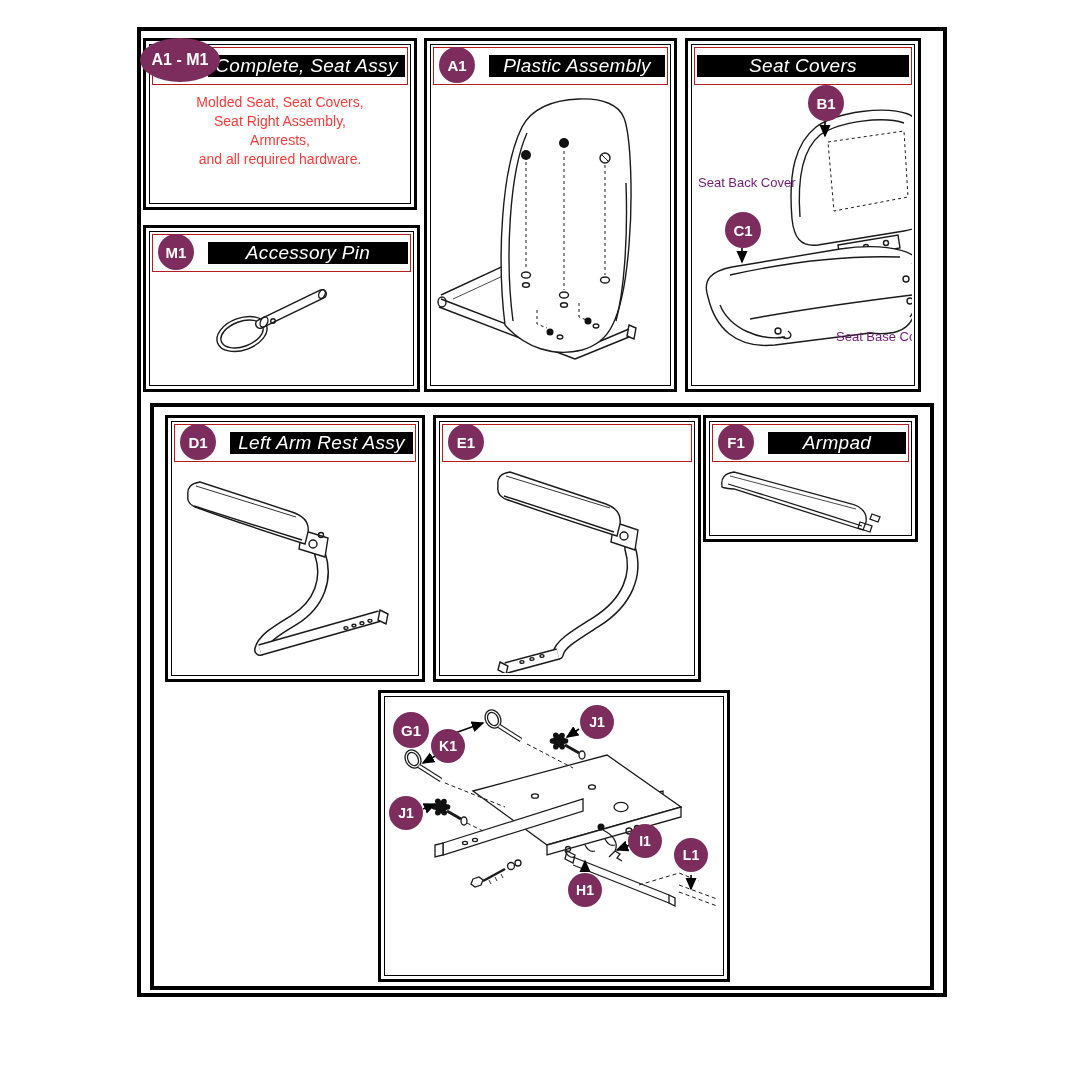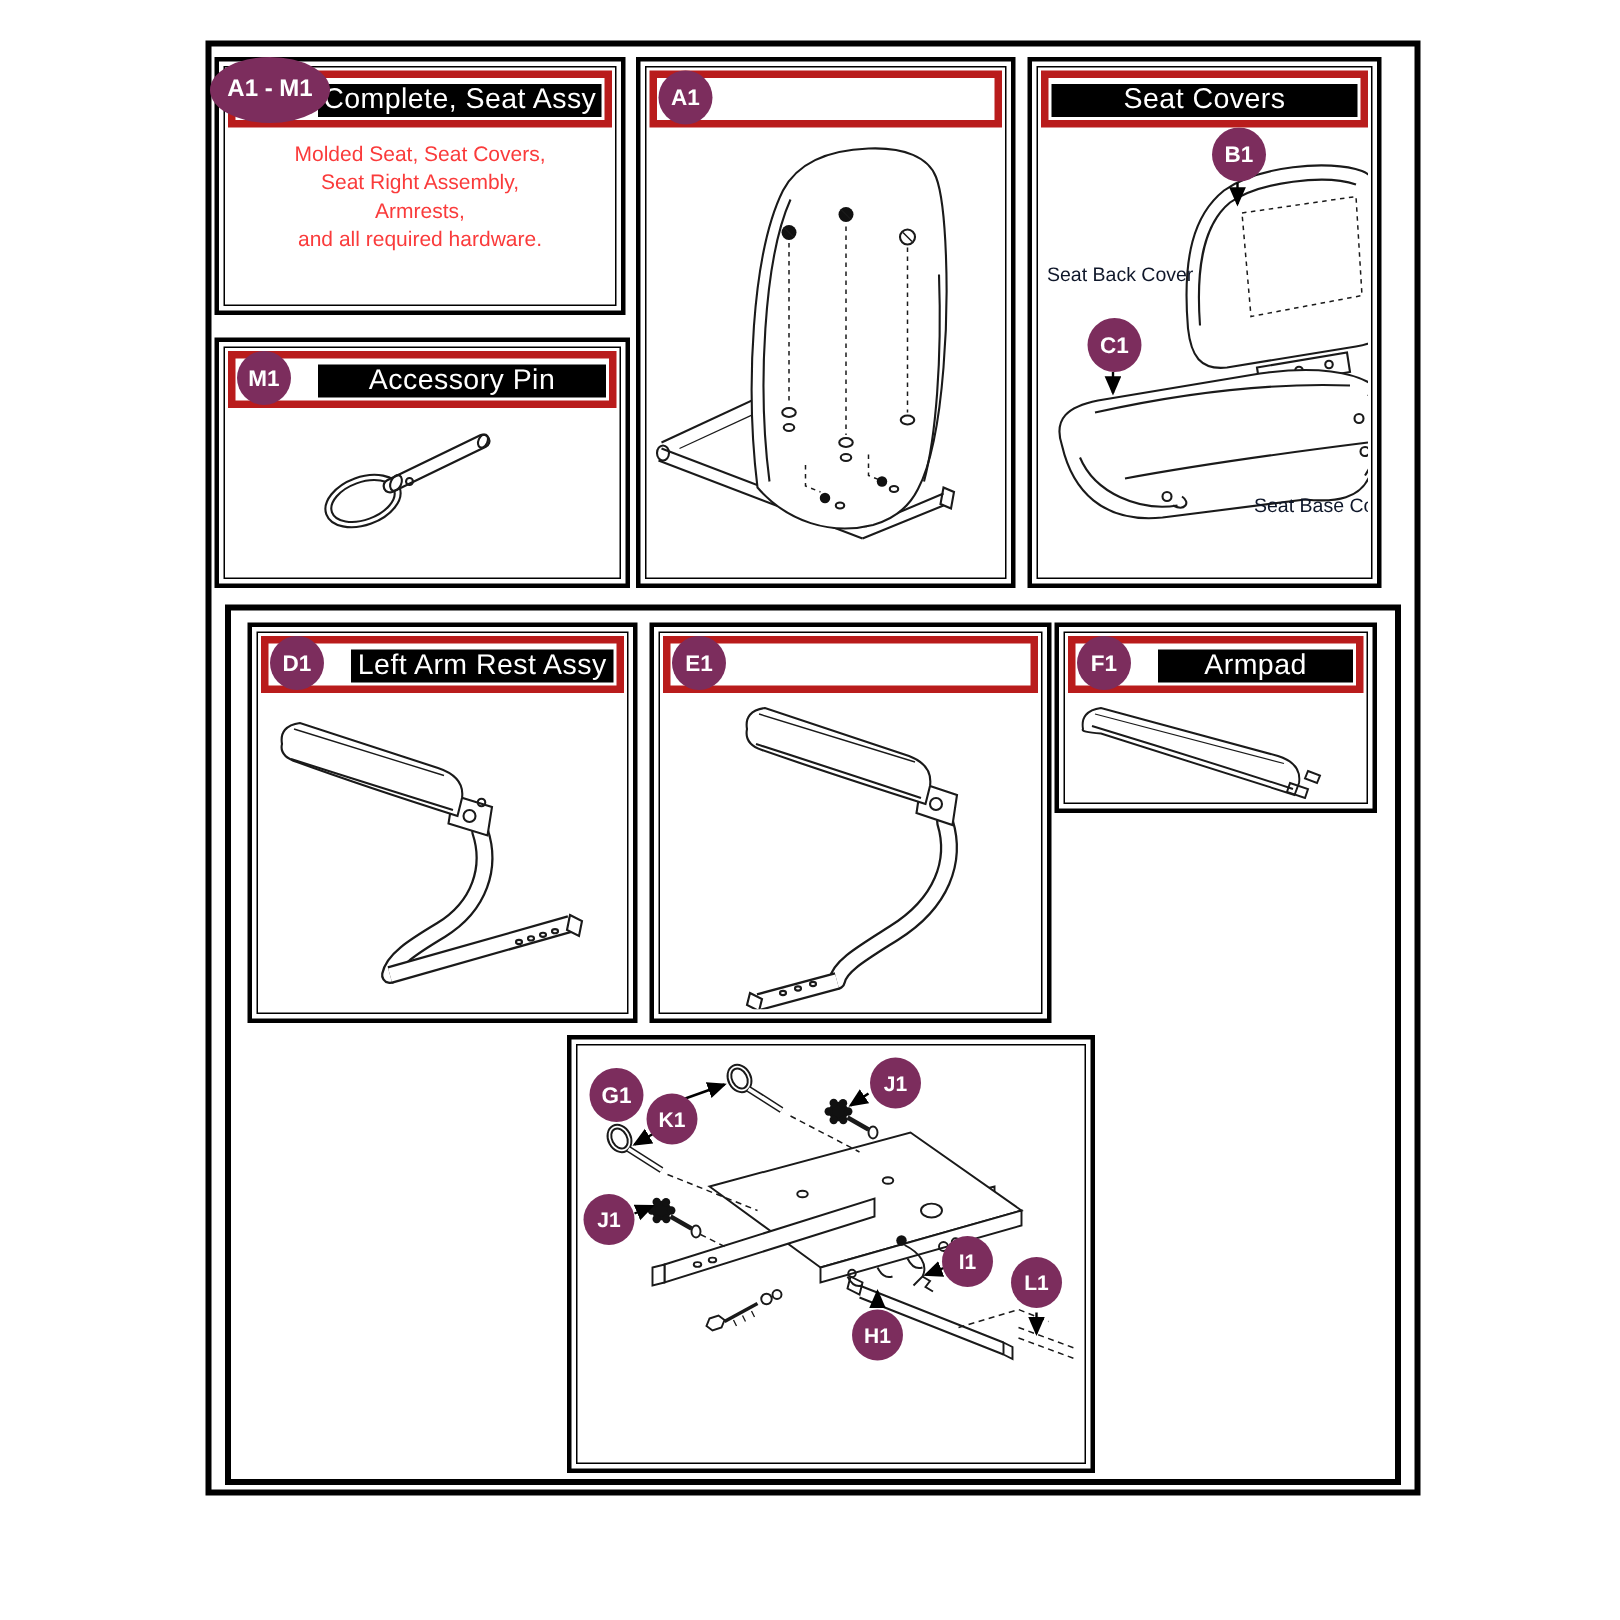--- a/index.html
+++ b/index.html
@@ -2,35 +2,35 @@
 <html style="--badge: #7C2D5D; --red_text: #FA3B3B; --header_bg: #000000; --header_fg: #FFFFFF;"><head>
 <meta charset="utf-8">
 <style>
   html,body{margin:0;padding:0;background:#fff;}
   .page{position:relative;width:1080px;height:1080px;background:#fff;
         font-family:"Liberation Sans","DejaVu Sans",sans-serif;overflow:hidden;}
   .box{position:absolute;box-sizing:border-box;border:4px solid #000;background:transparent;}
   .panel{position:absolute;box-sizing:border-box;border:3px solid #000;padding:3px;background:#fff;}
   .inner{box-sizing:border-box;border:1px solid #000;width:100%;height:100%;
          padding:2px;display:flex;flex-direction:column;position:relative;background:#fff;}
-  .hdr{display:flex;align-items:flex-end;border:5px solid #b91c1c;height:38px;box-sizing:border-box;flex:0 0 auto;}
+  .hdr{display:flex;align-items:center;border:1px solid #b91c1c;height:38px;box-sizing:border-box;flex:0 0 auto;font-style:italic;}
   .hdr.tall{height:64px;}
   .hdr-cell{width:52px;flex:0 0 auto;border-right:1px solid #000;background:#fff;}
   .hdr-bar{flex:1;margin:2px;background:var(--header_bg,#000);color:var(--header_fg,#fff);
            display:flex;flex-direction:column;align-items:center;justify-content:center;
            font-size:19px;letter-spacing:.3px;white-space:nowrap;}
   .hdr-bar .l2{font-size:19px;}
   .content{flex:1;position:relative;overflow:hidden;}
   .badge{position:absolute;width:36px;height:36px;border-radius:50%;
          background:var(--badge,#7C2D5D);color:#fff;font-weight:bold;font-size:15px;
          display:flex;align-items:center;justify-content:center;z-index:6;}
   .badge.sm{width:34px;height:34px;font-size:14px;}
   .badge.ellipse{width:80px;height:44px;border-radius:50%;font-size:16px;}
   .redtext{color:var(--red_text,#FA3B3B);font-size:14px;line-height:19px;text-align:center;padding-top:8px;}
-  .lbl{position:absolute;font-size:13px;color:#0f172a;white-space:nowrap;z-index:5;}
+  .lbl{position:absolute;font-size:13px;color:#701a75;white-space:nowrap;z-index:5;}
   svg.draw{position:absolute;left:0;top:0;z-index:1;}
 </style>
 </head>
 <body>
 
 <div class="page">
 
   <div class="box" style="left:137px;top:27px;width:810px;height:970px;"></div>
 
   <div class="box" style="left:150px;top:403px;width:784px;height:587px;"></div>
@@ -73,20 +73,21 @@
           </g>
         </svg>
       </div>
     </div>
   </div>
 
   <div class="panel" style="left:424px;top:38px;width:253px;height:354px;">
     <div class="inner">
       <div class="hdr">
         <div class="hdr-cell"></div>
+        <div class="hdr-bar">Plastic Assembly</div>
       </div>
       <div class="badge" style="left:8px;top:2px;">A1</div>
       <div class="content">
         <svg class="draw" width="235" height="298" viewBox="0 0 235 298">
           <g fill="none" stroke="#1a1a1a" stroke-width="1.4">
 
             <path d="M8,210 L94,170"></path>
             <path d="M8,214 L144,266"></path>
             <path d="M6,222 L142,274"></path>
             <ellipse cx="9" cy="217" rx="4" ry="5"></ellipse>

